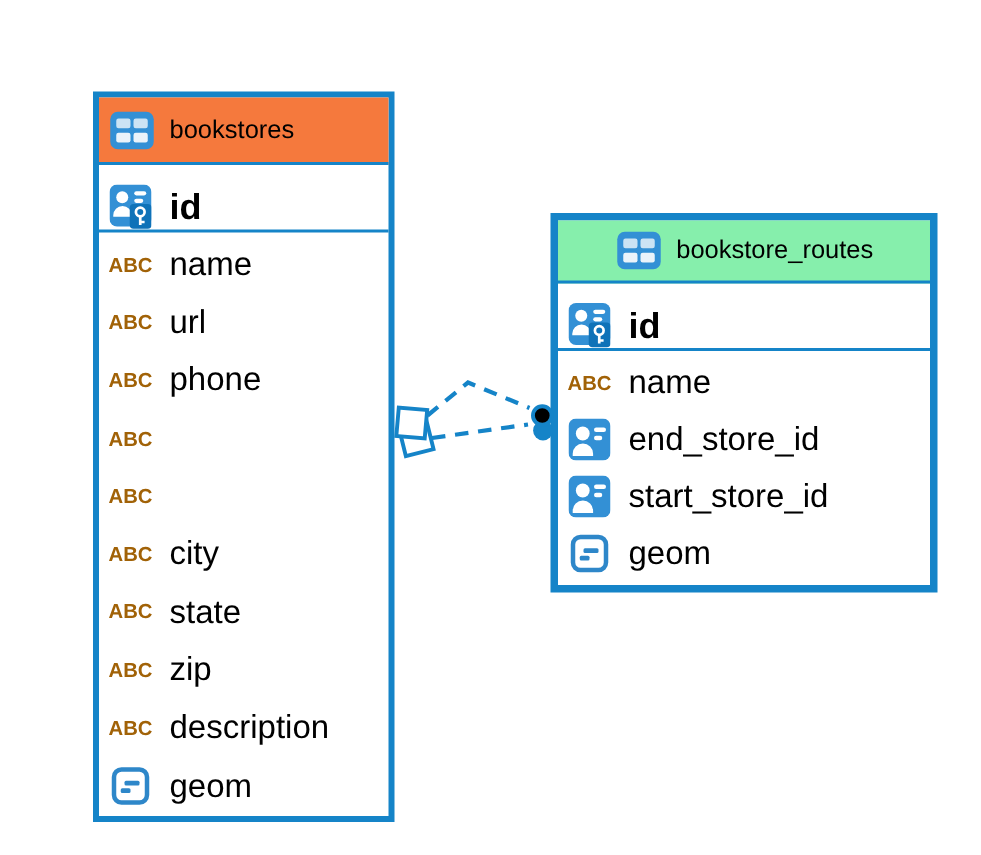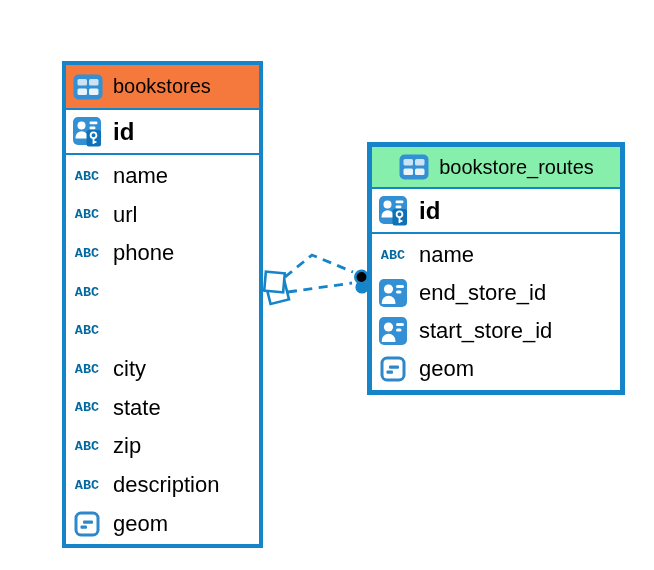--- a/index.html
+++ b/index.html
@@ -16,44 +16,44 @@
   #table-bookstores { left:62px; top:61px; width:201px; height:487px; }
   #table-routes    { left:367px; top:142px; width:258px; height:253px; border-width:5px; }
 
   .thead {
     display:flex; align-items:center; gap:9px;
     padding:0 6px; border-bottom:2px solid #1584C8;
     box-sizing:border-box;
   }
   #table-bookstores .thead { height:45px; background:#F5793D; }
   #table-routes    .thead { height:42px; background:#86efac;justify-content:center; }
-  .tname { font-size:20px; white-space:nowrap; }
+  .tname { font-size:17px; white-space:nowrap; }
 
   .id-row {
-    display:flex; align-items:center; gap:10px;
+    display:flex; align-items:flex-end; gap:10px;
     padding:0 5px; height:45px;
     border-bottom:2px solid #1584C8; box-sizing:border-box;
   }
   .cols { padding-top:2px; }
   .col-row {
     display:flex; align-items:center; gap:10px;
     padding:0 5px; height:38.6px; box-sizing:border-box;
   }
   #table-routes .col-row { height:38px; }
 
   .col-label { font-size:22px; white-space:nowrap; }
   .col-label.pk { font-weight:bold; font-size:24px; }
 
   .icon {
     display:inline-flex; width:32px; flex:none;
     justify-content:center; align-items:center;
   }
   .abc {
-    color:#0369a1; font-weight:700; font-size:13.5px;
-    font-family:Liberation Mono, monospace; letter-spacing:0px;
+    color:#a16207; font-weight:700; font-size:13.5px;
+    font-family:Liberation Sans, sans-serif; letter-spacing:0px;
   }
   #connector-layer { position:absolute; left:0; top:0; pointer-events:none; }
 </style>
 </head>
 <body>
 
 <div class="erd-table" id="table-bookstores">
   <div class="thead">
     <span class="icon">
         <svg width="30" height="26" viewBox="0 0 30 26">

